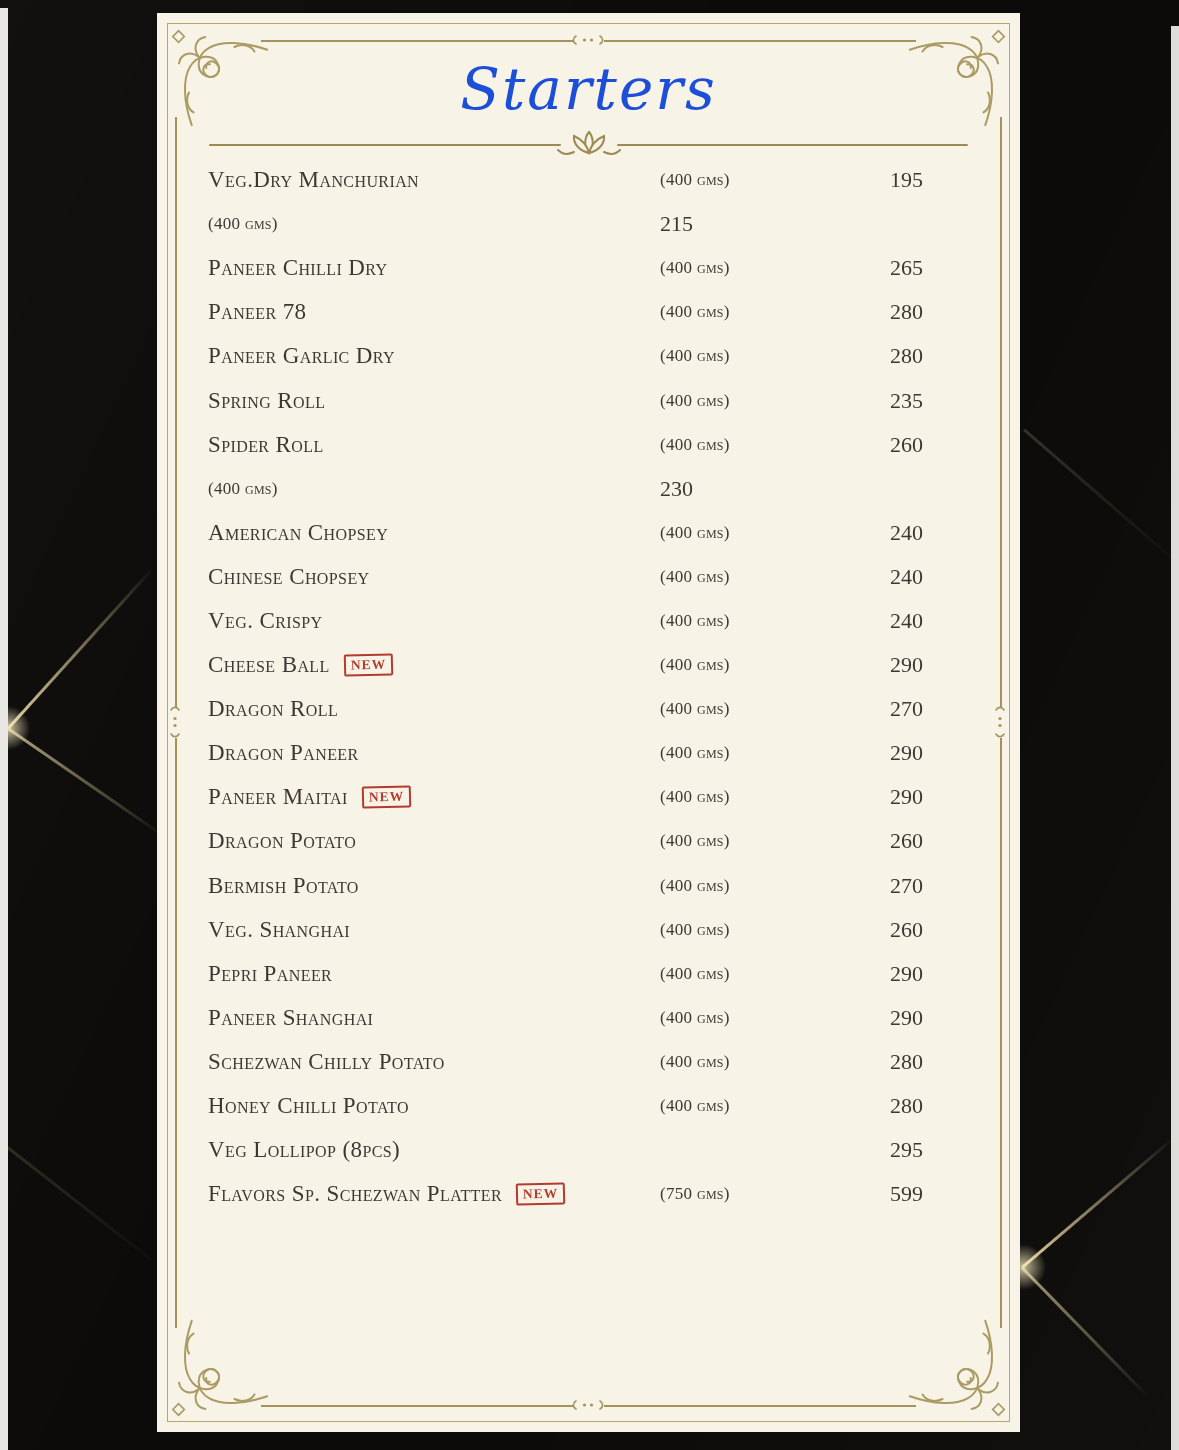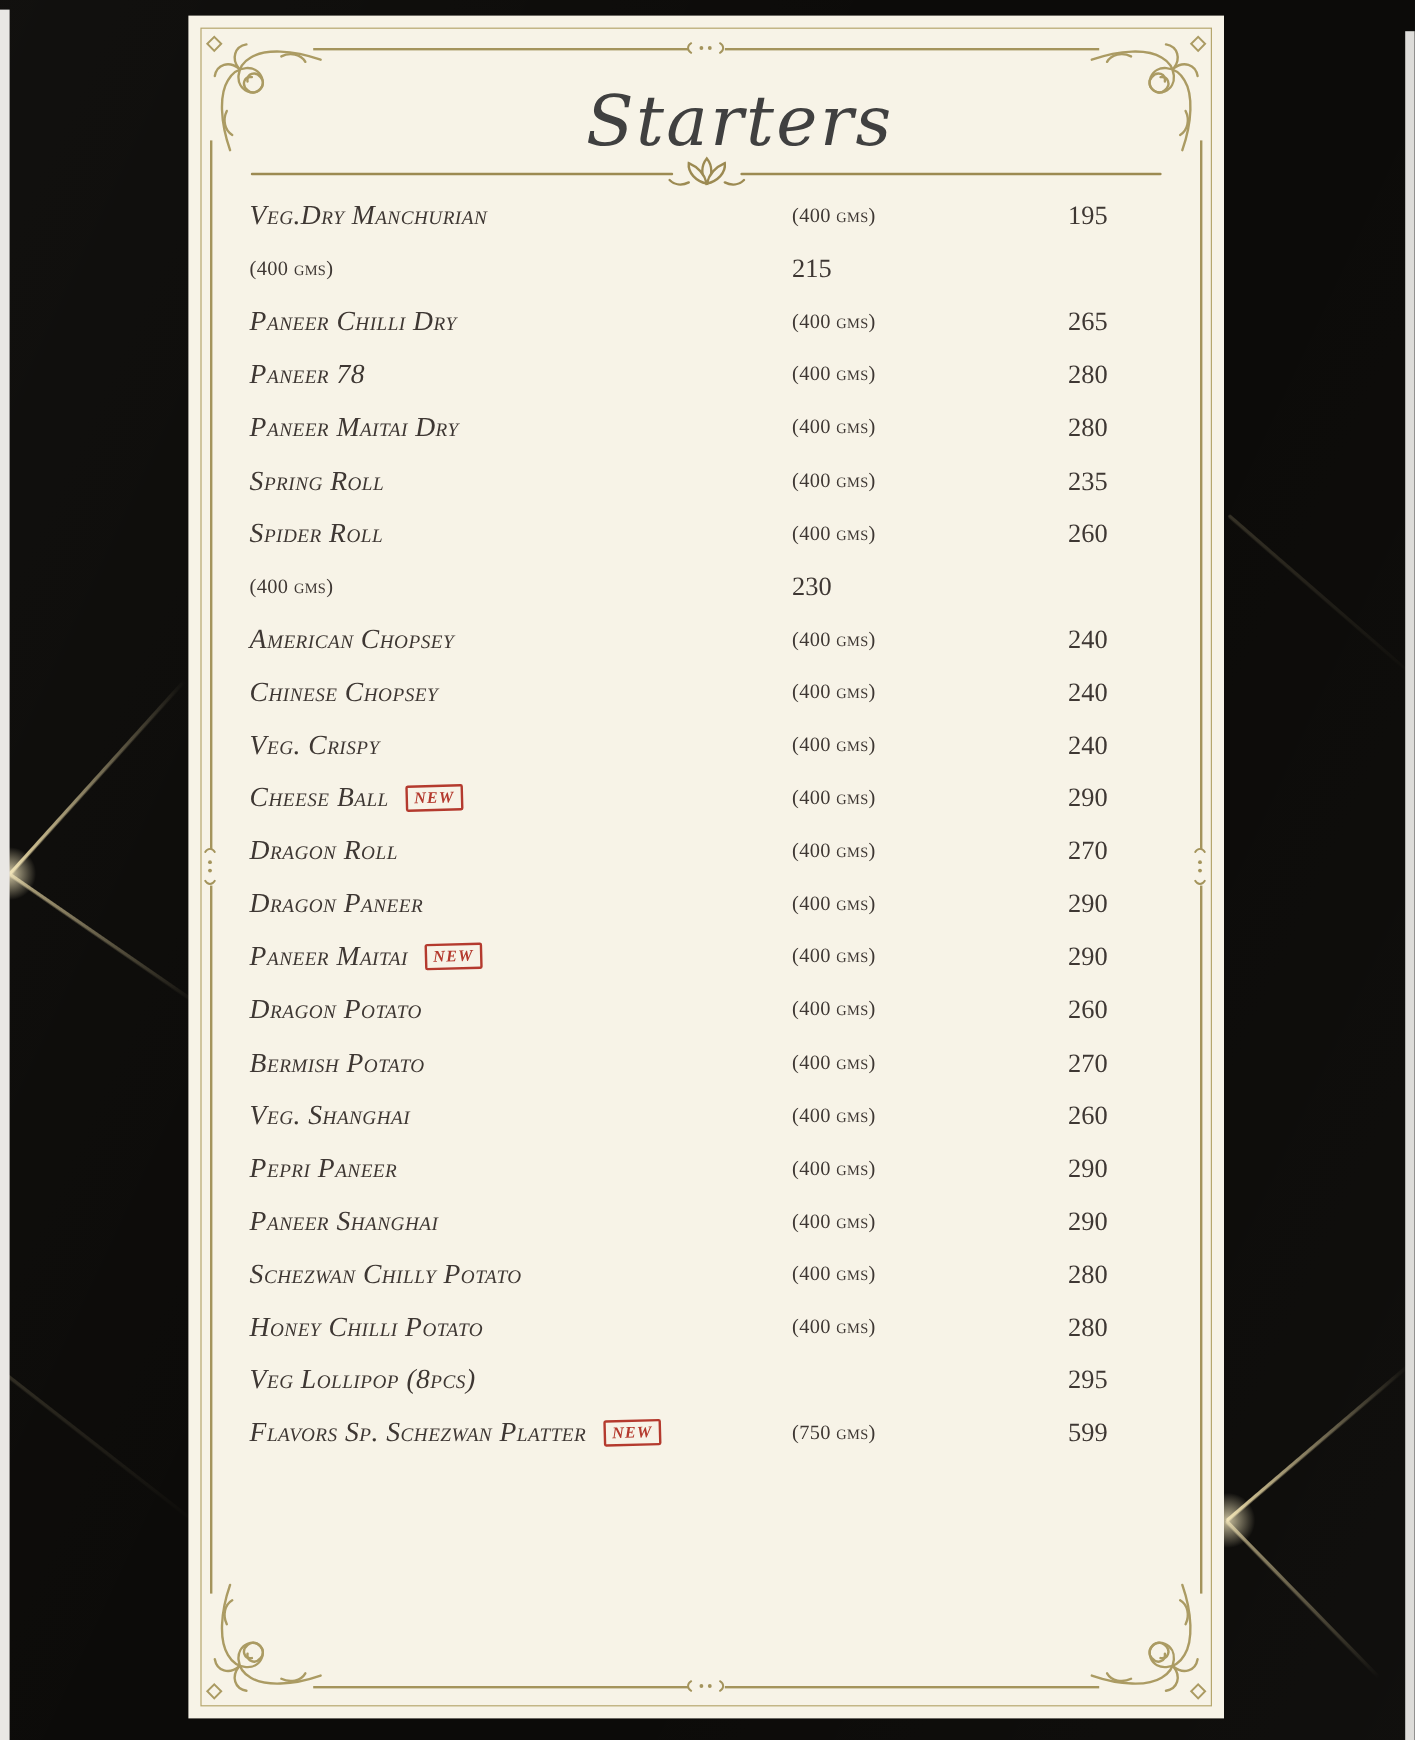--- a/index.html
+++ b/index.html
@@ -26,33 +26,33 @@
   .seg-h{height:1.6px;}
   .seg-v{width:1.6px;}
   .corner{position:absolute;width:100px;height:100px;}
   .corner.tl{left:12px;top:14px;}
   .corner.tr{right:12px;top:14px;transform:scaleX(-1);}
   .corner.bl{left:12px;bottom:13px;transform:scaleY(-1);}
   .corner.br{right:12px;bottom:13px;transform:scale(-1,-1);}
   .break-orn{position:absolute;}
 
   
-  .title{position:absolute;top:42px;left:0;width:100%;margin:12px;
+  .title{position:absolute;top:42px;left:0;width:100%;margin:0;
          text-align:center;font-family:"DejaVu Serif",serif;
          font-style:italic;font-weight:normal;font-size:58px;
-         letter-spacing:2px;color:#404040;padding-left:16px;}
+         letter-spacing:2px;color:#1d4ed8;}
   .divider{position:absolute;left:51px;top:115px;}
 
   
   .items{position:absolute;left:51px;top:145px;width:761px;}
   .row{display:grid;grid-template-columns:452px 230px 79px;
        align-items:center;height:44.1px;}
   .cell{color:#3e3733;}
   .name{font-variant:small-caps;font-size:23px;letter-spacing:0.4px;
-        white-space:nowrap;display:flex;align-items:center;font-style:italic;}
+        white-space:nowrap;display:flex;align-items:center;}
   .qty{font-variant:small-caps;font-size:17px;letter-spacing:0.3px;}
   .price{font-size:22px;}
   .badge{display:inline-block;margin-left:14px;padding:0 5px 1px 5px;
          border:2px solid #b43a2e;border-radius:2px;color:#b43a2e;
          font-variant:normal;font-size:13.5px;font-weight:bold;
          letter-spacing:1px;line-height:17px;transform:rotate(-1.5deg);}
   .badge:empty{display:none;}
 </style>
 </head>
 <body>
@@ -211,21 +211,21 @@
       <div class="row">
     <div class="cell name">
       <span>Paneer 78</span>
 
     </div>
     <div class="cell qty">(400 gms)</div>
     <div class="cell price">280</div>
   </div>
       <div class="row">
     <div class="cell name">
-      <span>Paneer Maitai Dry</span>
+      <span>Paneer Garlic Dry</span>
 
     </div>
     <div class="cell qty">(400 gms)</div>
     <div class="cell price">280</div>
   </div>
       <div class="row">
     <div class="cell name">
       <span>Spring Roll</span>
 
     </div>

